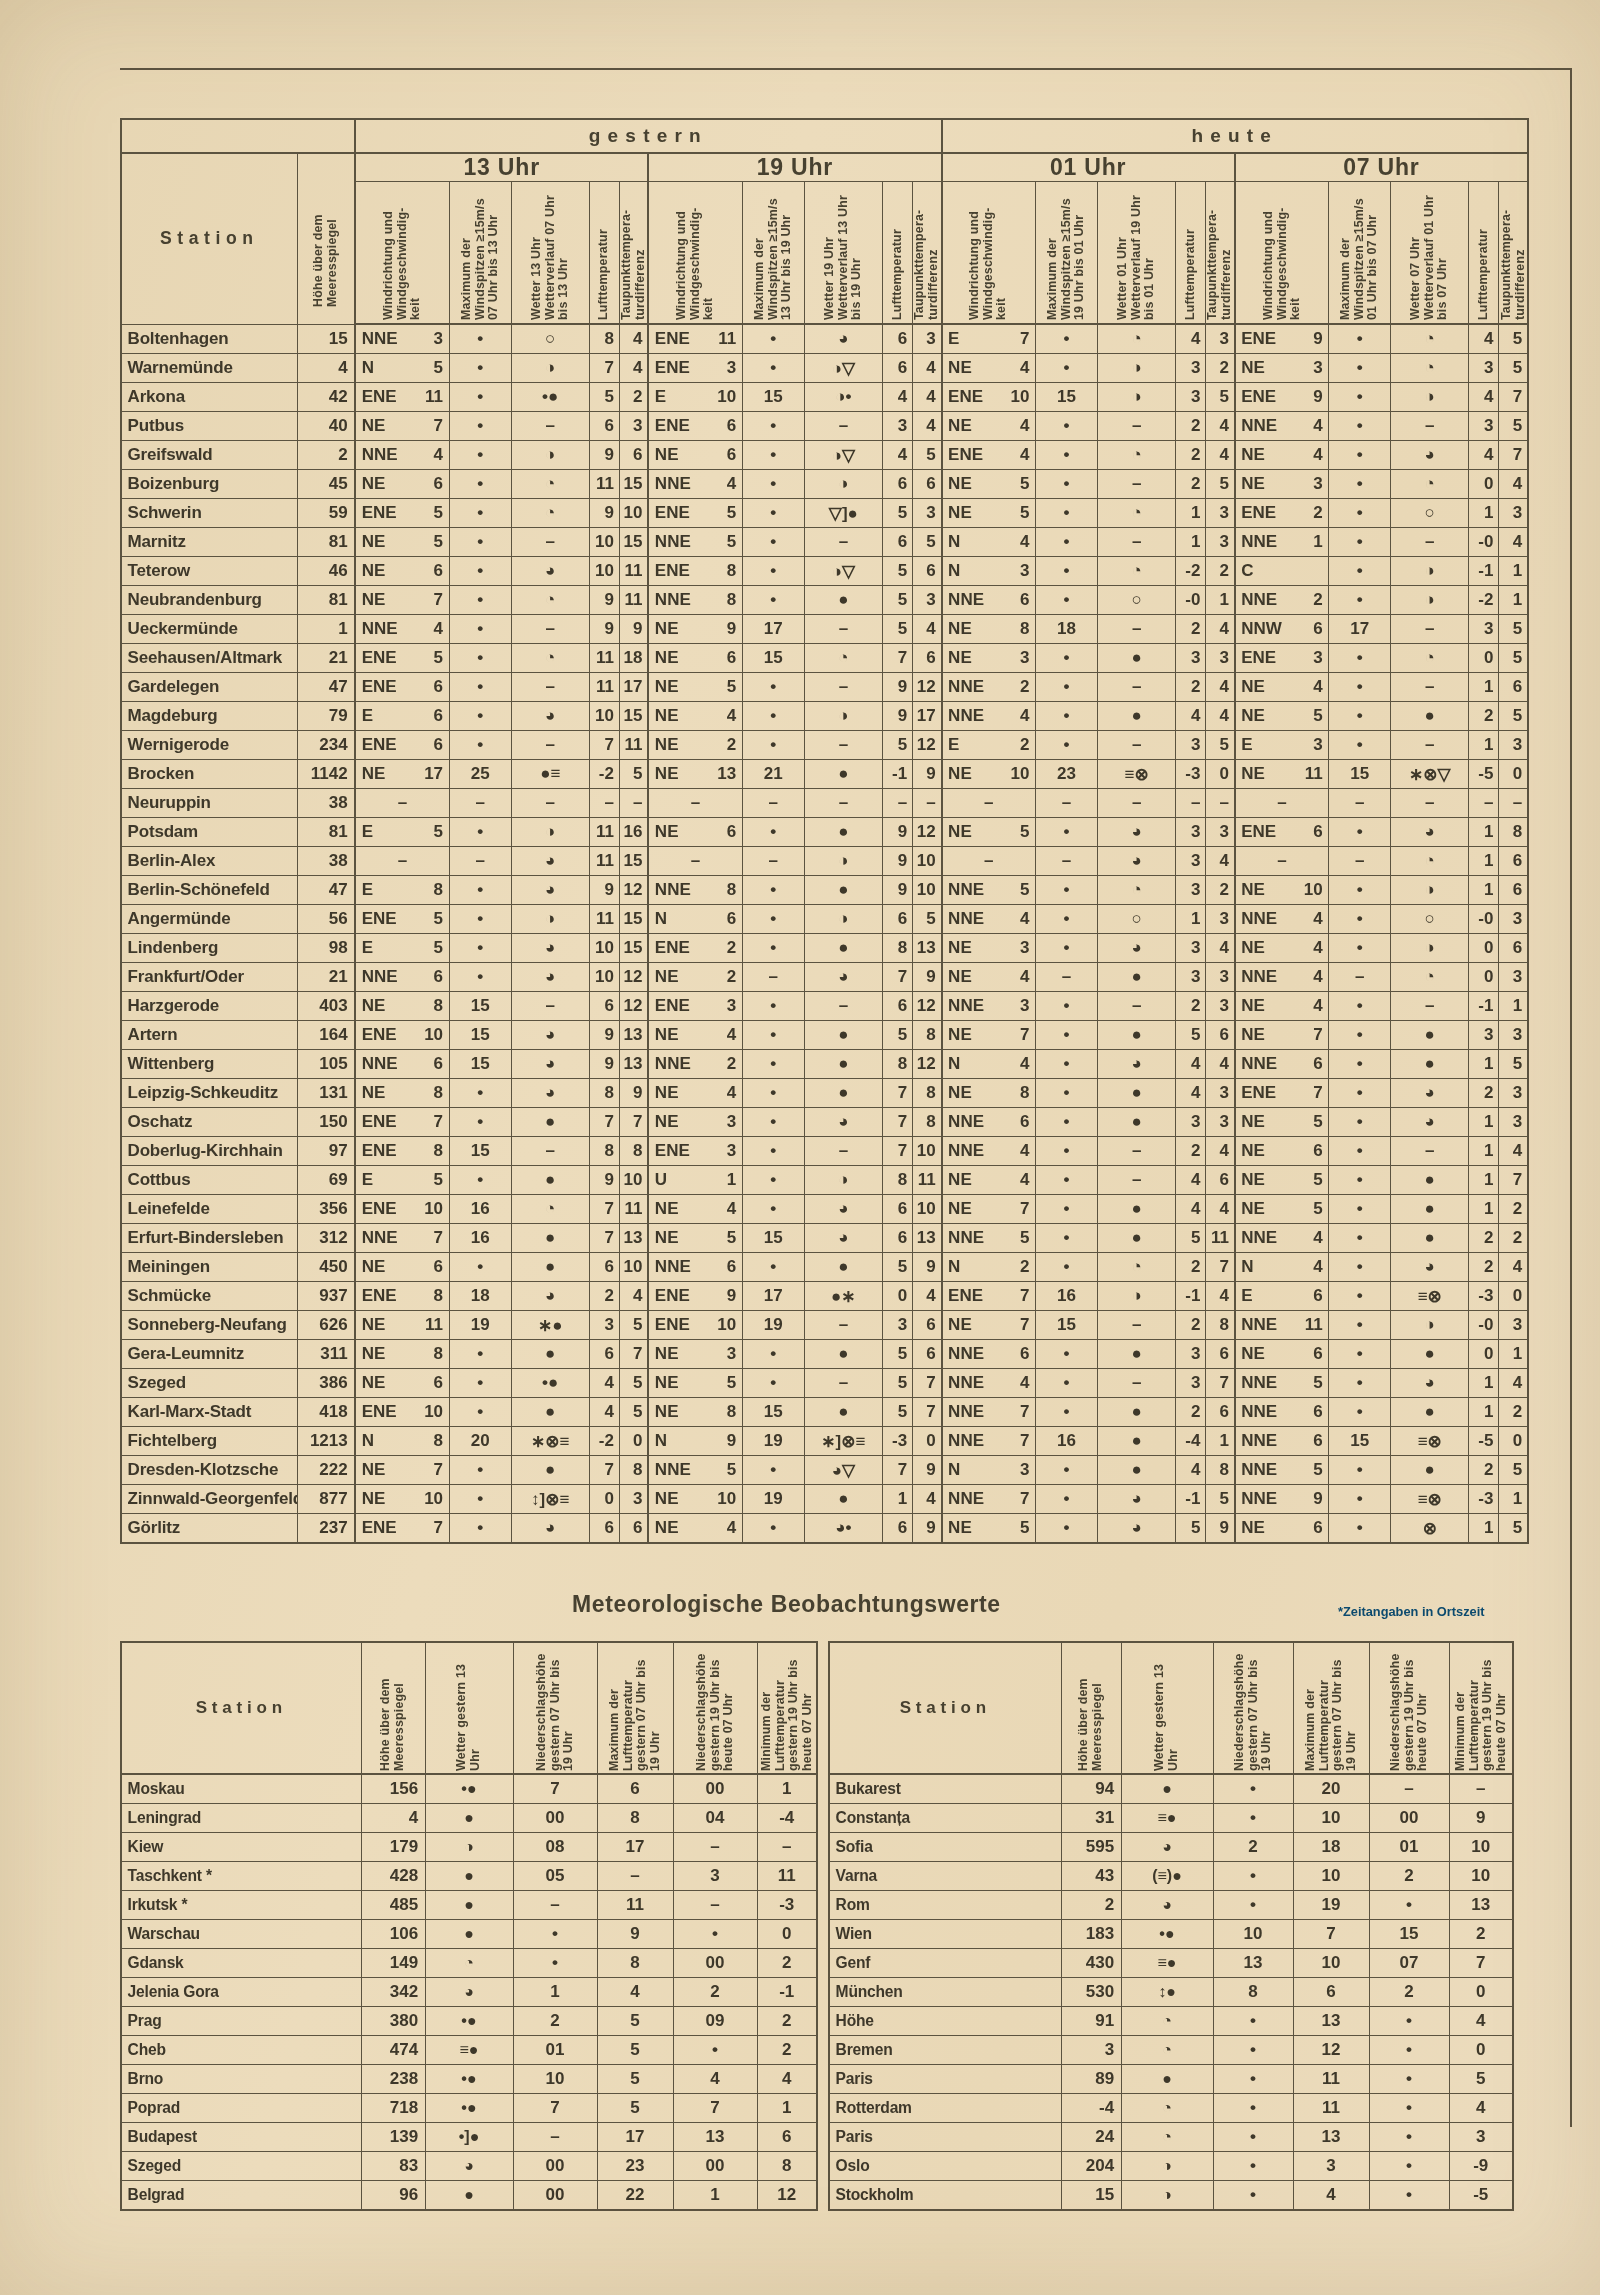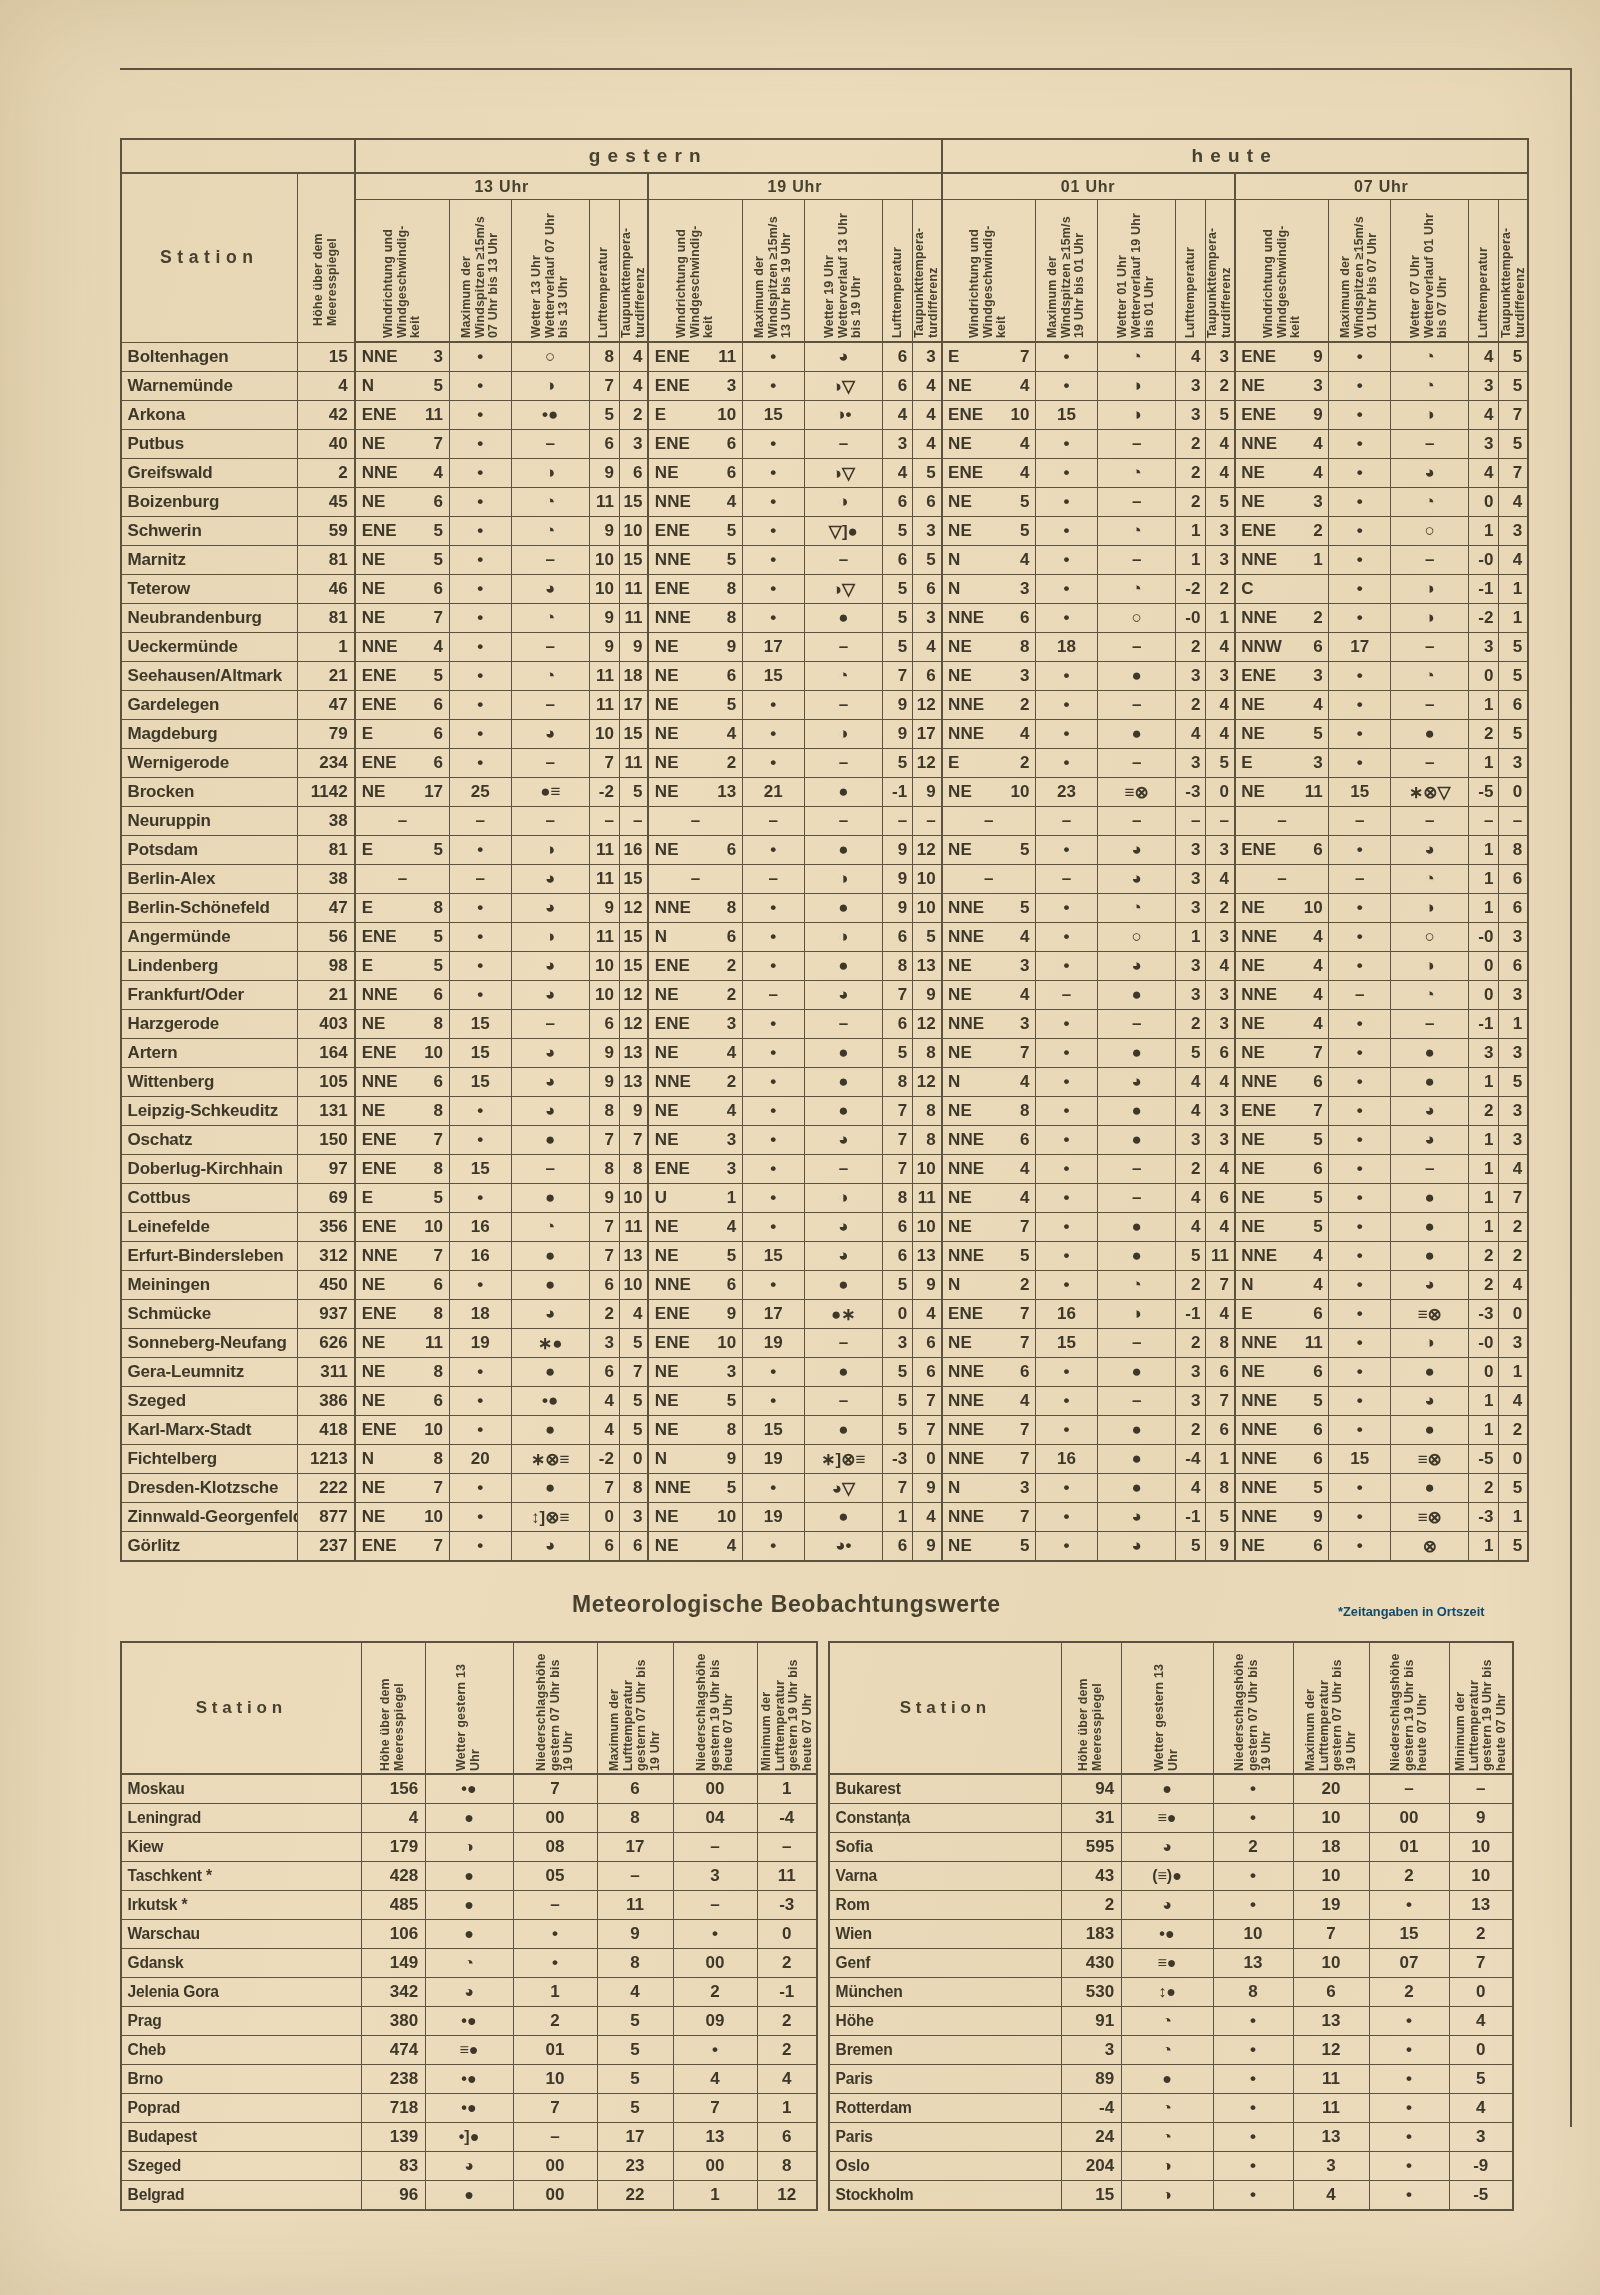--- a/index.html
+++ b/index.html
@@ -11,28 +11,28 @@
   }
   body::after{content:"";position:absolute;inset:0;pointer-events:none;
     box-shadow:inset 0 0 112px rgba(120,95,50,.18);}
   .frame-line{position:absolute;background:#5b5340;}
   table{border-collapse:collapse;table-layout:fixed;position:absolute;background:transparent;}
   th,td{border:1.2px solid #5b5340;padding:0;vertical-align:middle;overflow:hidden;}
   
   #main-table{left:120px;top:118px;width:1409px;}
   #main-table th{font-weight:bold;color:#474130;}
   tr.rA th{height:32px;font-size:19px;letter-spacing:7.2px;border-bottom-width:2px;border-top-width:2.4px;}
-  tr.rB th.time{height:25px;font-size:16px;letter-spacing:0.8px;}
+  tr.rB th.time{height:25px;font-size:23px;letter-spacing:0.8px;}
   tr.rC th{height:141px;}
   th.station-h{font-size:17.6px;letter-spacing:5.6px;}
   .rot{writing-mode:vertical-rl;transform:rotate(180deg);height:134px;margin:3.2px auto 1.6px auto;
        font-size:12.4px;line-height:13.6px;font-weight:bold;text-align:left;letter-spacing:0.2px;}
   .thickL{border-left-width:2.4px !important;}
   .midL{border-left-width:2px !important;}
-  #main-table{border:2.4px solid #5b5340;margin-top:20px;}
+  #main-table{border:2.4px solid #5b5340;}
   tr.rC th{border-bottom-width:2px;}
   #main-table tbody td{height:28px;font-weight:bold;font-size:17px;color:#3e382a;white-space:nowrap;}
   td.c-station{font-size:15.6px;padding-left:5.6px;text-align:left;letter-spacing:-0.2px;}
   td.c-hoehe{text-align:right;padding-right:6.4px;font-size:16px;}
   td.c-max,td.c-wetter{text-align:center;font-size:16px;}
   td.c-temp,td.c-taup{text-align:right;padding-right:4.8px;}
   .wind{display:flex;justify-content:space-between;align-items:center;padding:0 5.6px;}
   .wind.center{justify-content:center;}
   
   .obs-table{border:2px solid #5b5340;}

